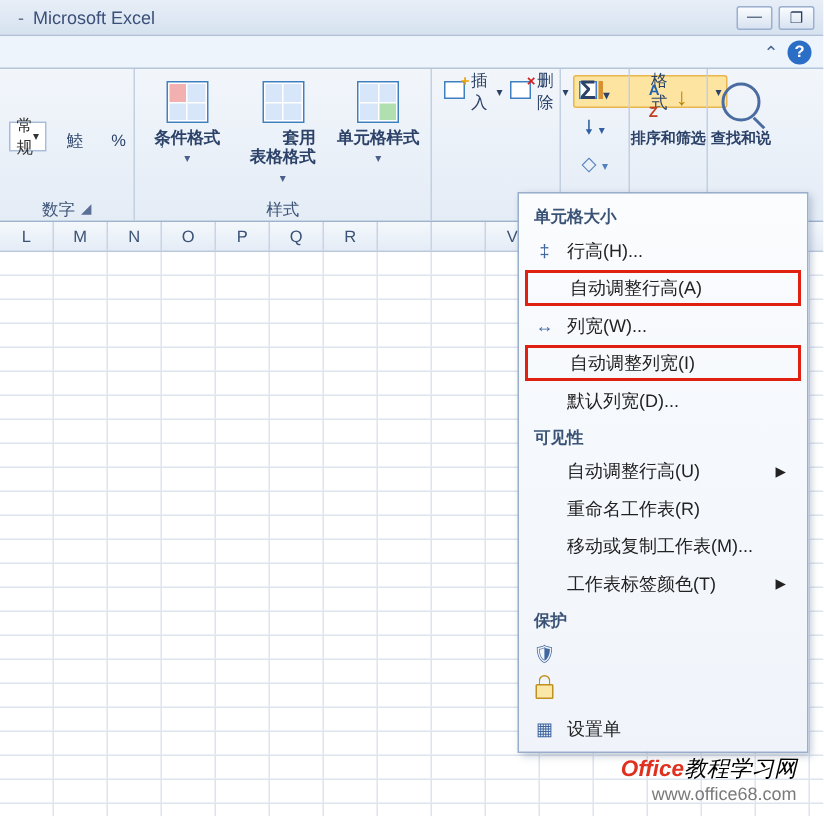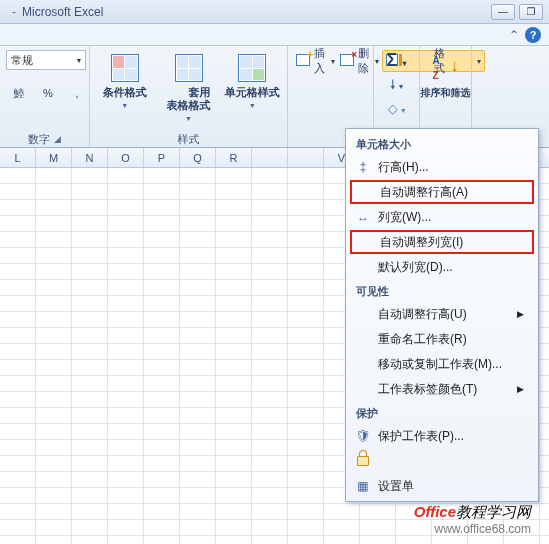--- a/index.html
+++ b/index.html
@@ -93,21 +93,21 @@
 </div>
 
 <div class="helpbar">
   <span class="chev">⌃</span>
   <div class="hicon">?</div>
 </div>
 
 <div class="ribbon">
 
   <div class="rgroup numfmt">
-    <div class="body" style="flex-direction:column; align-items:flex-start;">
+    <div class="body" style="flex-direction:row; align-items:center;">
       <div class="combo">
         <span>常规</span>
         <span style="font-size:8px;">▾</span>
       </div>
       <div class="row2">
         <div class="mini">鯥</div>
         <div class="mini">%</div>
         <div class="mini">,</div>
       </div>
     </div>
@@ -208,20 +208,31 @@
               <span class="z">Z</span>
               <span class="arr">↓</span>
             </div>
           </div>
         <div class="blabel" style="font-size:10px;">排序和筛选</div>
       </div>
     </div>
     <div class="label"></div>
   </div>
 
+  <div class="rgroup find-group">
+    <div class="body" style="justify-content:center;">
+      <div class="bigbtn" style="width:40px;">
+        <div class="bicon">
+            <div class="mag"></div>
+          </div>
+        <div class="blabel" style="font-size:10px;">查找和说</div>
+      </div>
+    </div>
+    <div class="label"></div>
+  </div>
 
 </div>
 
 <div class="sheet">
   <div class="colhdr">
     <div>L</div>
     <div>M</div>
     <div>N</div>
     <div>O</div>
     <div>P</div>
@@ -676,21 +687,20 @@
       <span>移动或复制工作表(M)...</span>
     </div>
   <div class="item">
     <span>工作表标签颜色(T)</span>
     <span style="margin-left:auto; font-size:9px;">▶</span>
   </div>
 
   <div class="section">保护</div>
   <div class="item">
     <span class="micon">🛡</span>
-    <span>保护工作表(P)...</span>
   </div>
   <div class="item">
     <span class="micon">
         <span class="lock-icon"></span>
       </span>
   </div>
   <div class="item">
     <span class="micon">▦</span>
     <span>设置单</span>
   </div>

